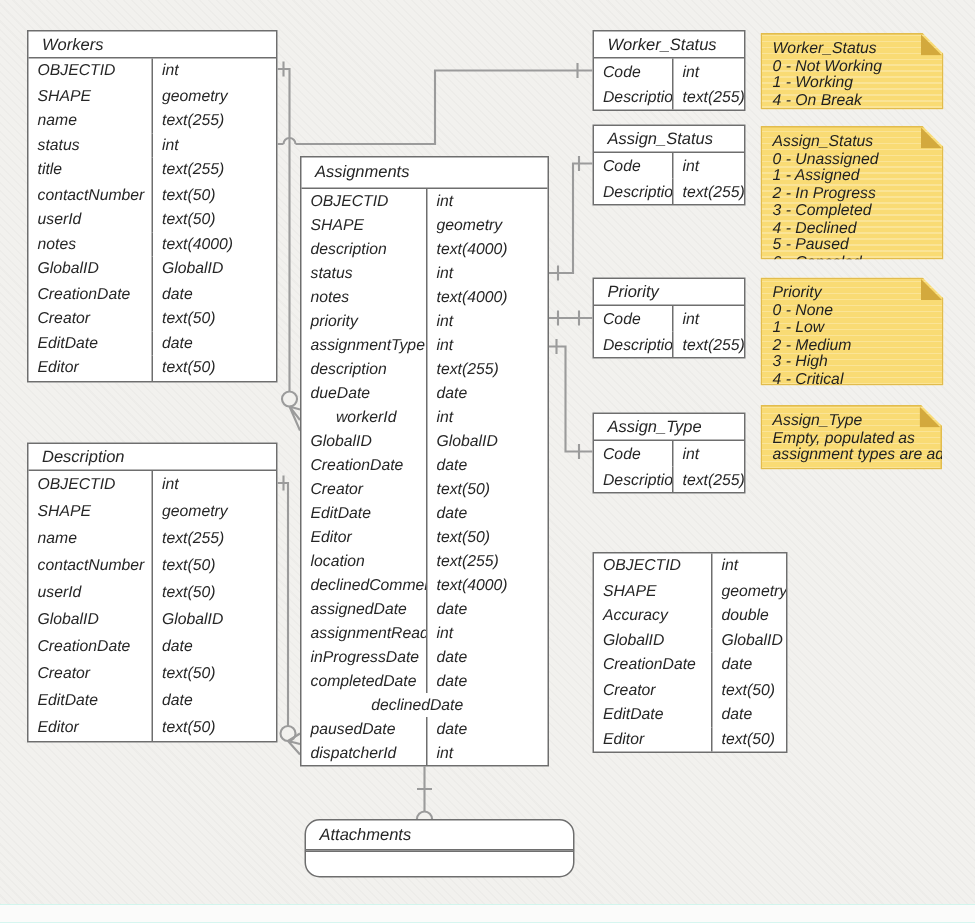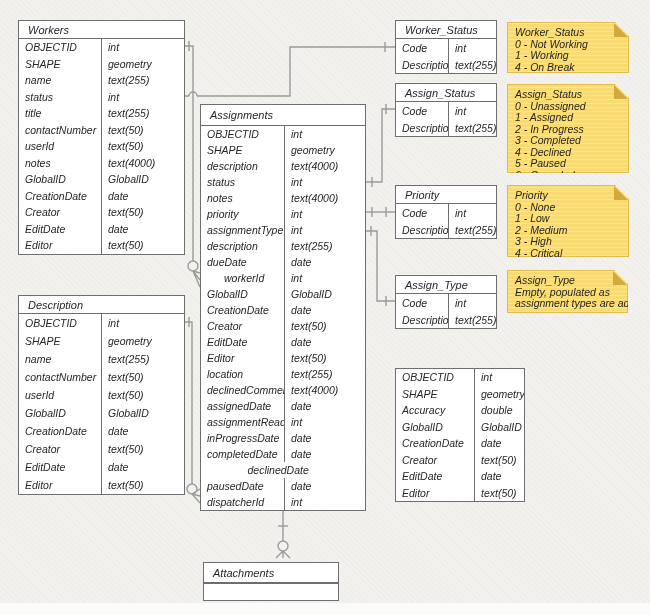--- a/index.html
+++ b/index.html
@@ -395,21 +395,21 @@
         </div>
         <div class="erow" style="height: 16.5px;">
           <div class="ecell-name" style="width: 78px;">EditDate</div>
           <div class="ecell-type">date</div>
         </div>
         <div class="erow" style="height: 16.5px;">
           <div class="ecell-name" style="width: 78px;">Editor</div>
           <div class="ecell-type">text(50)</div>
         </div>
       </div>
-      <div class="etable" style="left: 203px; top: 562px; width: 136px;">
+      <div class="etable" style="left: 203px; top: 546px; width: 180px; border-radius: 10px;">
         <div class="etitle" style="height: 20px;">Attachments</div>
         <div class="erow" style="height: 17px; border-top: 1.5px solid rgb(110, 110, 110);"></div>
       </div>
     </div>
   <div id="notes">
       <div class="note" style="left: 507px; top: 22px; width: 122px; height: 51px;">
         <div>Worker_Status</div>
         <div>0 - Not Working</div>
         <div>1 - Working</div>
         <div>4 - On Break</div>

